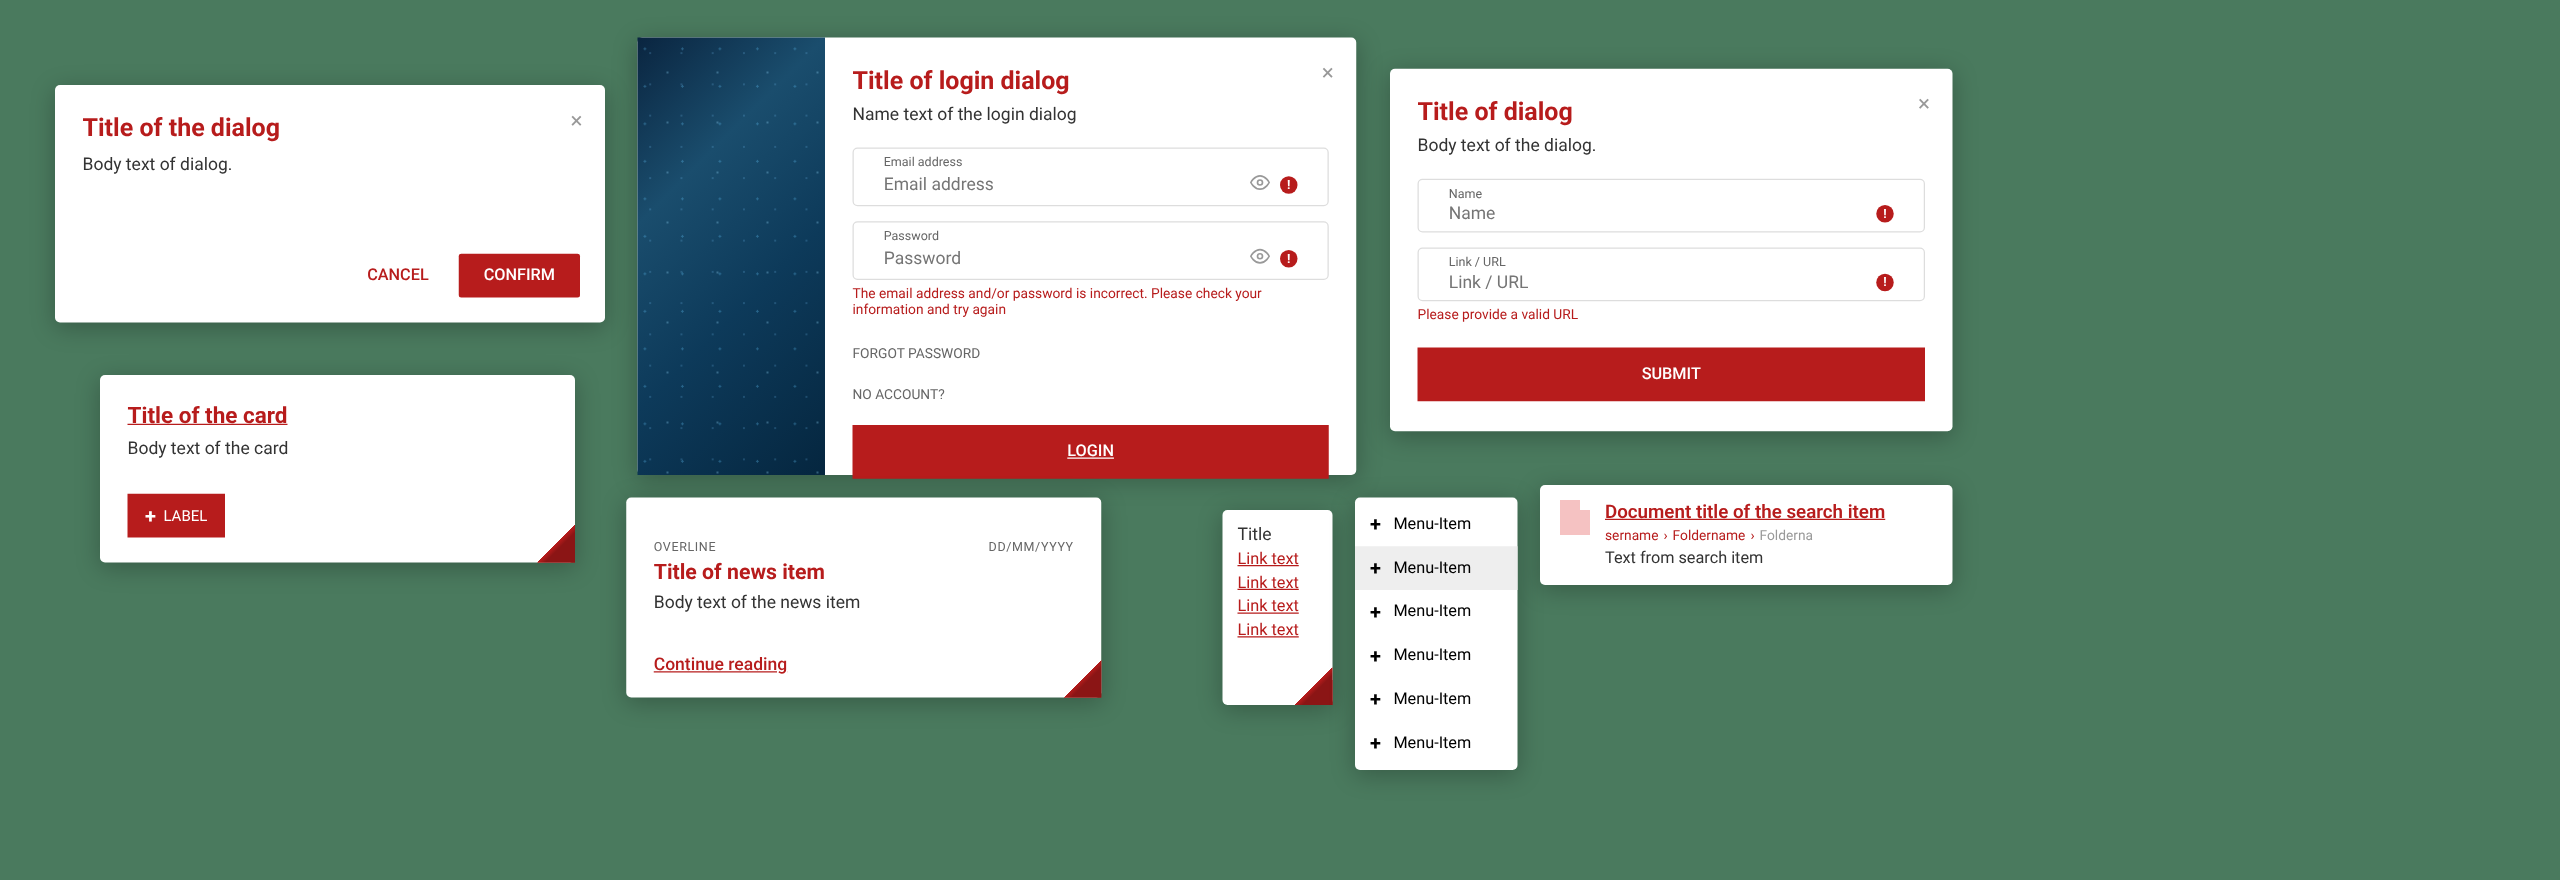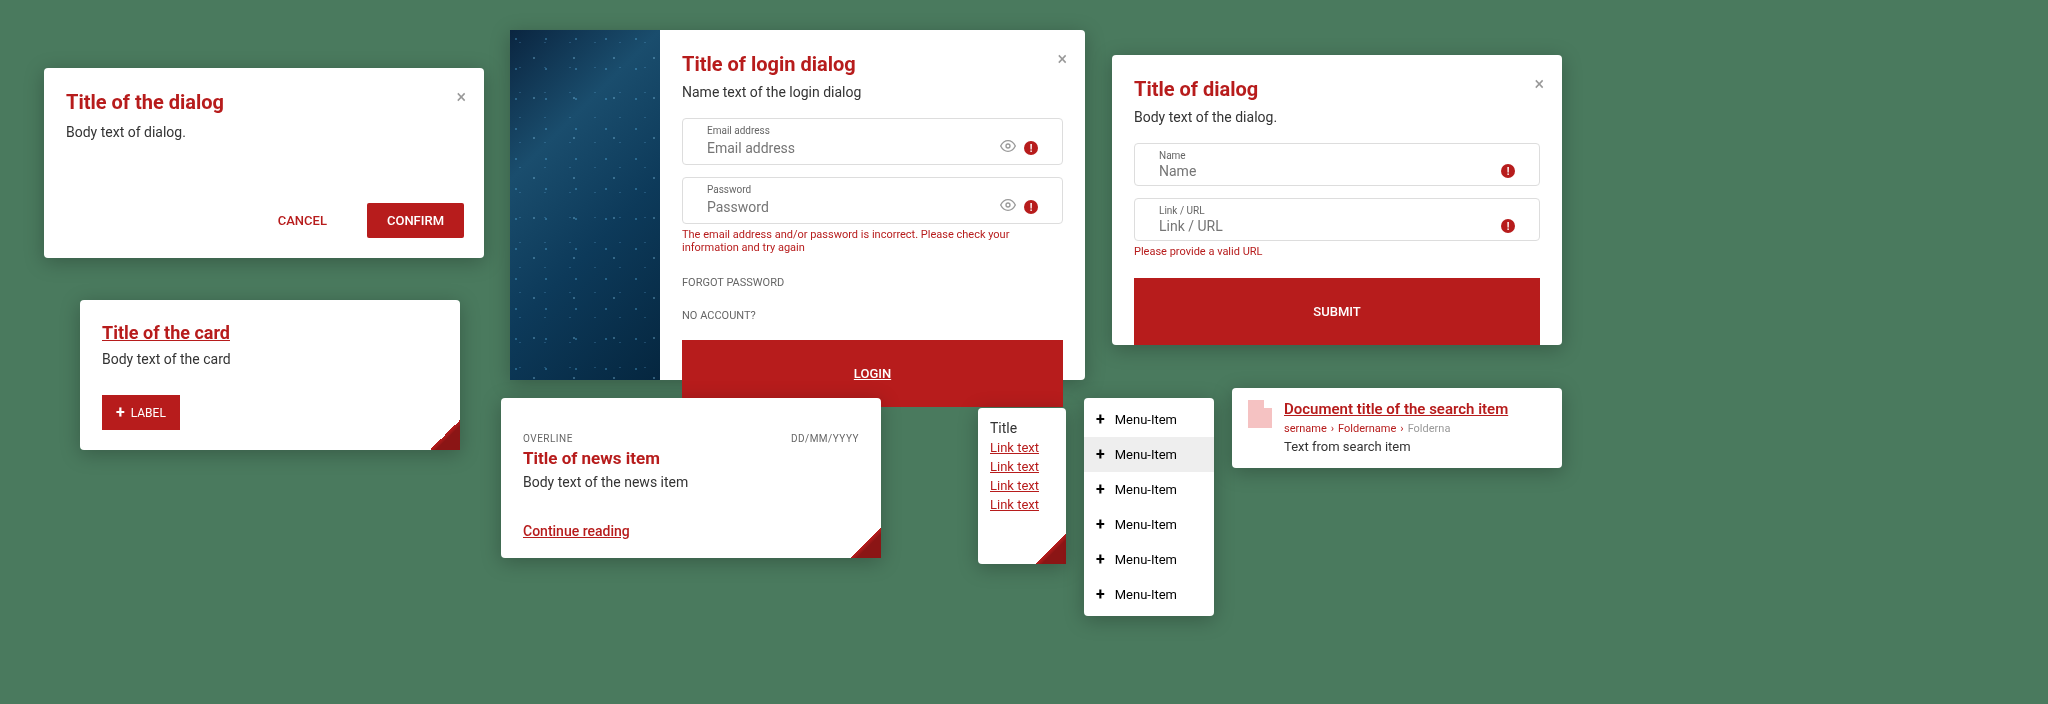--- a/index.html
+++ b/index.html
@@ -13,21 +13,21 @@
 .btn-primary { background: #b71c1c; color: #fff; border: none; padding: 10px 20px; font-size: 13px; font-weight: 500; cursor: pointer; border-radius: 2px; }
 .btn-text { background: none; border: none; color: #b71c1c; font-size: 13px; font-weight: 500; cursor: pointer; padding: 10px 16px; }
 .btn-label { background: #b71c1c; color: #fff; border: none; padding: 8px 14px; font-size: 12px; cursor: pointer; display: inline-flex; align-items: center; gap: 6px; }
 .input-field { border: 1px solid #ddd; border-radius: 4px; padding: 6px 24px; position: relative; }
 .input-label { font-size: 10px; color: #666; margin-bottom: 2px; }
 .input-row { display: flex; align-items: center; }
 .input-row input { border: none; outline: none; font-size: 14px; flex: 1; color: #999; }
 .eye-icon { color: #999; margin-right: 8px; }
 .error-dot { width: 14px; height: 14px; border-radius: 50%; background: #b71c1c; display: inline-flex; align-items: center; justify-content: center; color: #fff; font-size: 10px; font-weight: bold; }
 .error-text { color: #b71c1c; font-size: 11px; margin-top: 4px; }
-.btn-wide { background: #b71c1c; color: #fff; border: none; padding: 26px; width: 100%; font-size: 13px; font-weight: 500; cursor: pointer; }
+.btn-wide { background: #b71c1c; color: #fff; border: none; padding: 14px; width: 100%; font-size: 13px; font-weight: 500; cursor: pointer; }
 .link-list { color: #b71c1c; font-size: 13px; text-decoration: underline; display: block; margin: 4px 0; cursor: pointer; }
 .continue-link { color: #b71c1c; font-size: 14px; text-decoration: underline; font-weight: 500; cursor: pointer; }
 .overline { text-transform: uppercase; font-size: 10px; color: #666; letter-spacing: 0.5px; }
 .date { font-size: 10px; color: #666; text-transform: uppercase; letter-spacing: 0.5px; }
 .menu-item { display: flex; align-items: center; gap: 10px; padding: 8px 12px; font-size: 13px; cursor: pointer; }
 .menu-item:hover, .menu-item.active { background: #eee; }
 .plus-icon { font-weight: bold; font-size: 16px; }
 .doc-icon { width: 24px; height: 28px; background: #f5c2c2; position: relative; display: inline-block; }
 .doc-icon::after { content: ''; position: absolute; top: 0; right: 0; width: 8px; height: 8px; background: #fff; }
 .search-title { color: #b71c1c; font-weight: 600; text-decoration: underline; font-size: 15px; }
@@ -37,21 +37,21 @@
 .techbg { background: linear-gradient(135deg, #0a2540 0%, #1a4d6d 30%, #0d3a5a 60%, #05263f 100%); position: relative; overflow: hidden; }
 .techbg::before { content:''; position:absolute; inset:0; background-image: radial-gradient(circle at 20% 30%, rgba(100,200,255,0.3) 1px, transparent 1px), radial-gradient(circle at 60% 70%, rgba(150,220,255,0.3) 1px, transparent 1px), radial-gradient(circle at 40% 50%, rgba(120,200,255,0.2) 1px, transparent 1px); background-size: 30px 30px, 40px 40px, 25px 25px; }
 </style>
 </head>
 <body>
 
 <div class="card" style="left:44px; top:68px; width:440px; height:190px; padding:22px;">
   <span class="close-x">×</span>
   <div class="title" style="font-size:20px; margin-bottom:10px;">Title of the dialog</div>
   <div class="body-text">Body text of dialog.</div>
-  <div style="position:absolute; bottom:20px; right:20px; display:flex; gap:24px; align-items:center;">
+  <div style="position:absolute; bottom:20px; right:20px; display:flex; gap:8px; align-items:center;">
     <button class="btn-text">CANCEL</button>
     <button class="btn-primary">CONFIRM</button>
   </div>
 </div>
 
 <div class="card" style="left:80px; top:300px; width:380px; height:150px; padding:22px;">
   <div class="title" style="font-size:18px; margin-bottom:8px;text-decoration:underline;">Title of the card</div>
   <div class="body-text">Body text of the card</div>
   <div style="position:absolute; bottom:20px; left:22px;">
     <button class="btn-label">

